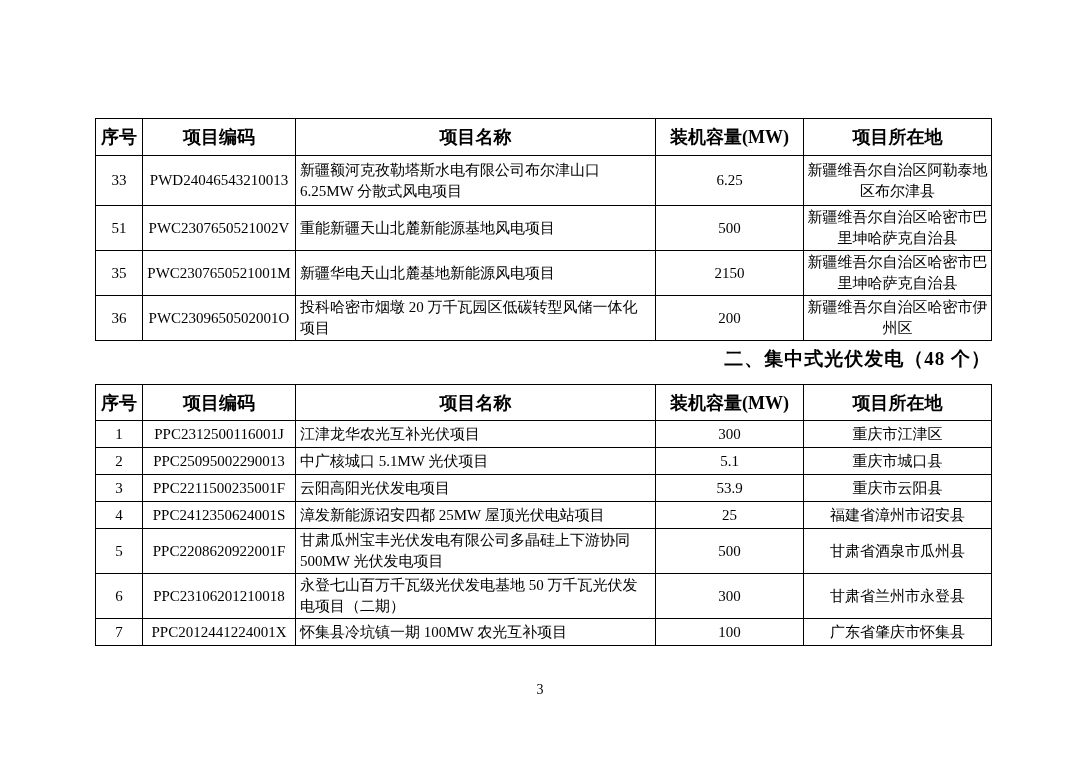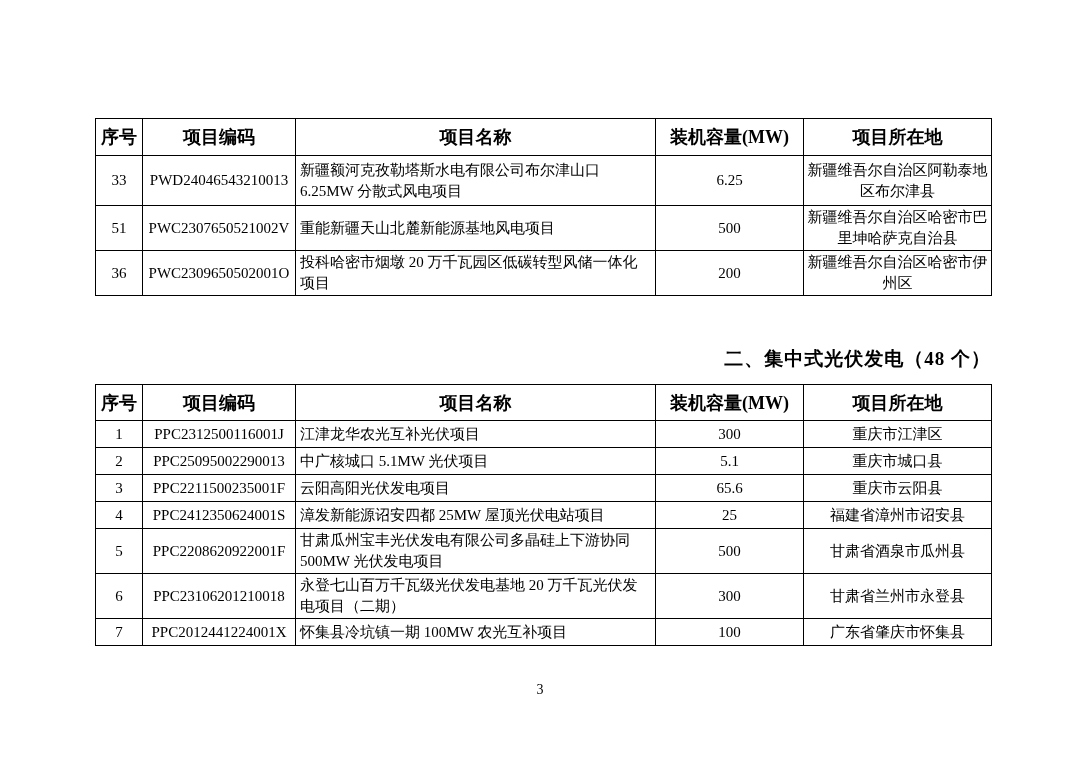--- a/index.html
+++ b/index.html
@@ -100,20 +100,27 @@
         <td class="center-cell">新疆维吾尔自治区阿勒泰地区布尔津县</td>
       </tr>
       <tr>
         <td class="center-cell">51</td>
         <td class="center-cell">PWC2307650521002V</td>
         <td class="name-cell">重能新疆天山北麓新能源基地风电项目</td>
         <td class="center-cell">500</td>
         <td class="center-cell">新疆维吾尔自治区哈密市巴里坤哈萨克自治县</td>
       </tr>
       <tr>
+        <td class="center-cell">35</td>
+        <td class="center-cell">PWC2307650521001M</td>
+        <td class="name-cell">新疆华电天山北麓基地新能源风电项目</td>
+        <td class="center-cell">2150</td>
+        <td class="center-cell">新疆维吾尔自治区哈密市巴里坤哈萨克自治县</td>
+      </tr>
+      <tr>
         <td class="center-cell">36</td>
         <td class="center-cell">PWC2309650502001O</td>
         <td class="name-cell">投科哈密市烟墩 20 万千瓦园区低碳转型风储一体化项目</td>
         <td class="center-cell">200</td>
         <td class="center-cell">新疆维吾尔自治区哈密市伊州区</td>
       </tr>
     </tbody>
 </table>
 
 <div class="section-title">二、集中式光伏发电（48 个）</div>
@@ -147,41 +154,41 @@
         <td class="center-cell">2</td>
         <td class="center-cell">PPC25095002290013</td>
         <td class="name-cell">中广核城口 5.1MW 光伏项目</td>
         <td class="center-cell">5.1</td>
         <td class="center-cell">重庆市城口县</td>
       </tr>
       <tr>
         <td class="center-cell">3</td>
         <td class="center-cell">PPC2211500235001F</td>
         <td class="name-cell">云阳高阳光伏发电项目</td>
-        <td class="center-cell">65.6</td>
+        <td class="center-cell">53.9</td>
         <td class="center-cell">重庆市云阳县</td>
       </tr>
       <tr>
         <td class="center-cell">4</td>
         <td class="center-cell">PPC2412350624001S</td>
         <td class="name-cell">漳发新能源诏安四都 25MW 屋顶光伏电站项目</td>
         <td class="center-cell">25</td>
         <td class="center-cell">福建省漳州市诏安县</td>
       </tr>
       <tr>
         <td class="center-cell">5</td>
         <td class="center-cell">PPC2208620922001F</td>
         <td class="name-cell">甘肃瓜州宝丰光伏发电有限公司多晶硅上下游协同 500MW 光伏发电项目</td>
         <td class="center-cell">500</td>
         <td class="center-cell">甘肃省酒泉市瓜州县</td>
       </tr>
       <tr>
         <td class="center-cell">6</td>
         <td class="center-cell">PPC23106201210018</td>
-        <td class="name-cell">永登七山百万千瓦级光伏发电基地 20 万千瓦光伏发电项目（二期）</td>
+        <td class="name-cell">永登七山百万千瓦级光伏发电基地 50 万千瓦光伏发电项目（二期）</td>
         <td class="center-cell">300</td>
         <td class="center-cell">甘肃省兰州市永登县</td>
       </tr>
       <tr>
         <td class="center-cell">7</td>
         <td class="center-cell">PPC2012441224001X</td>
         <td class="name-cell">怀集县冷坑镇一期 100MW 农光互补项目</td>
         <td class="center-cell">100</td>
         <td class="center-cell">广东省肇庆市怀集县</td>
       </tr>

